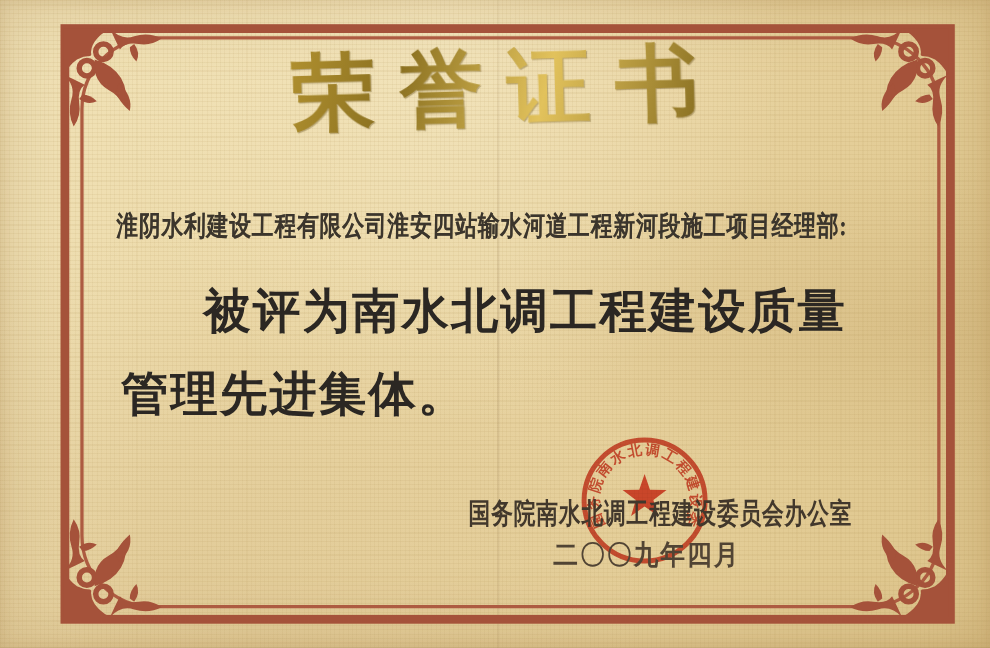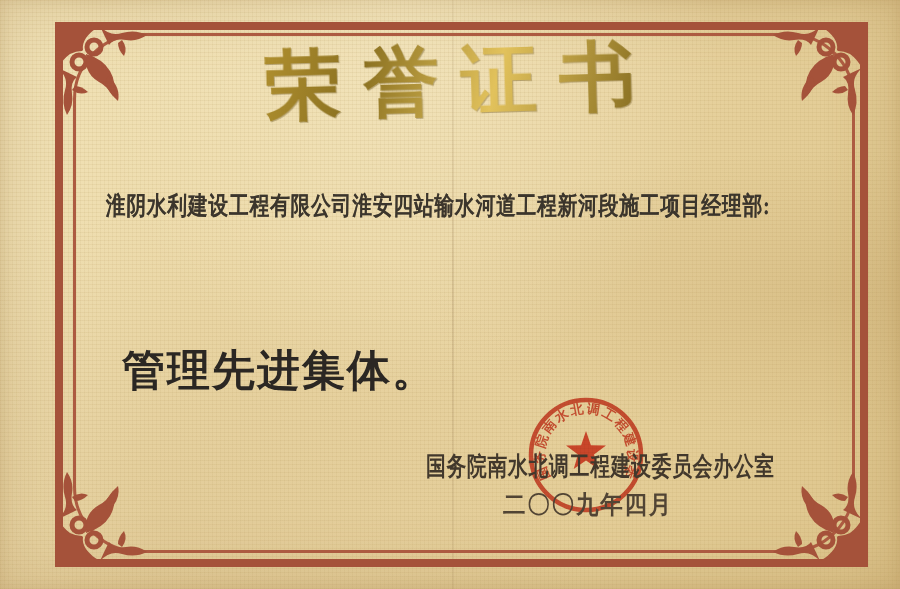--- a/index.html
+++ b/index.html
@@ -39,21 +39,21 @@
     white-space:nowrap;
   }
   .recipient{
     position:absolute;left:106px;top:189px;margin:0;white-space:nowrap;
     font-size:25px;font-weight:bold;color:#3b352c;
     transform:scaleX(.79) skewX(-1deg);transform-origin:0 0;letter-spacing:1px;
     text-shadow:0 0 .6px rgba(59,53,44,.6);
   }
   .award1{position:absolute;left:185px;top:254px;margin:0;white-space:nowrap;
     font-size:43px;font-weight:bold;color:#2b2723;letter-spacing:2px;}
-  .award2{position:absolute;left:106px;top:326px;margin:16px;white-space:nowrap;
+  .award2{position:absolute;left:106px;top:326px;margin:4px;white-space:nowrap;
     font-size:43px;font-weight:bold;color:#2b2723;letter-spacing:2px;}
   .issuer{position:absolute;left:426px;top:449px;margin:0;white-space:nowrap;
     font-size:26px;font-weight:bold;color:#42382c;
     transform:scaleX(.76);transform-origin:0 0;letter-spacing:1px;z-index:3;}
   .date{position:absolute;left:503px;top:488px;margin:0;white-space:nowrap;
     font-size:25px;font-weight:bold;color:#514434;
     transform:scaleX(.9);transform-origin:0 0;letter-spacing:2px;z-index:3;}
   .seal{position:absolute;left:524px;top:393px;width:124px;height:124px;
     opacity:.82;mix-blend-mode:multiply;z-index:2;
     filter:blur(.3px);}
@@ -97,20 +97,21 @@
       <use href="#flourish"></use>
     </svg>
   <svg class="corner br" viewBox="0 0 92 92">
       <use href="#flourish"></use>
     </svg>
 
   <h1 class="title">荣誉证书</h1>
 
   <p class="recipient">淮阴水利建设工程有限公司淮安四站输水河道工程新河段施工项目经理部:</p>
 
+  <p class="award1">被评为南水北调工程建设质量</p>
   <p class="award2">管理先进集体。</p>
 
   <svg class="seal" viewBox="0 0 124 124">
     <defs>
       <path id="sealArc" d="M27.6,86.1 A42,42 0 1 1 96.4,86.1" fill="none"></path>
     </defs>
     <circle cx="62" cy="62" r="55" fill="none" stroke="#d23a26" stroke-width="4.5"></circle>
     <text font-size="13" fill="#d23a26" letter-spacing="1">
       <textPath href="#sealArc" startOffset="2" textLength="208">国务院南水北调工程建设委员会</textPath>
     </text>

